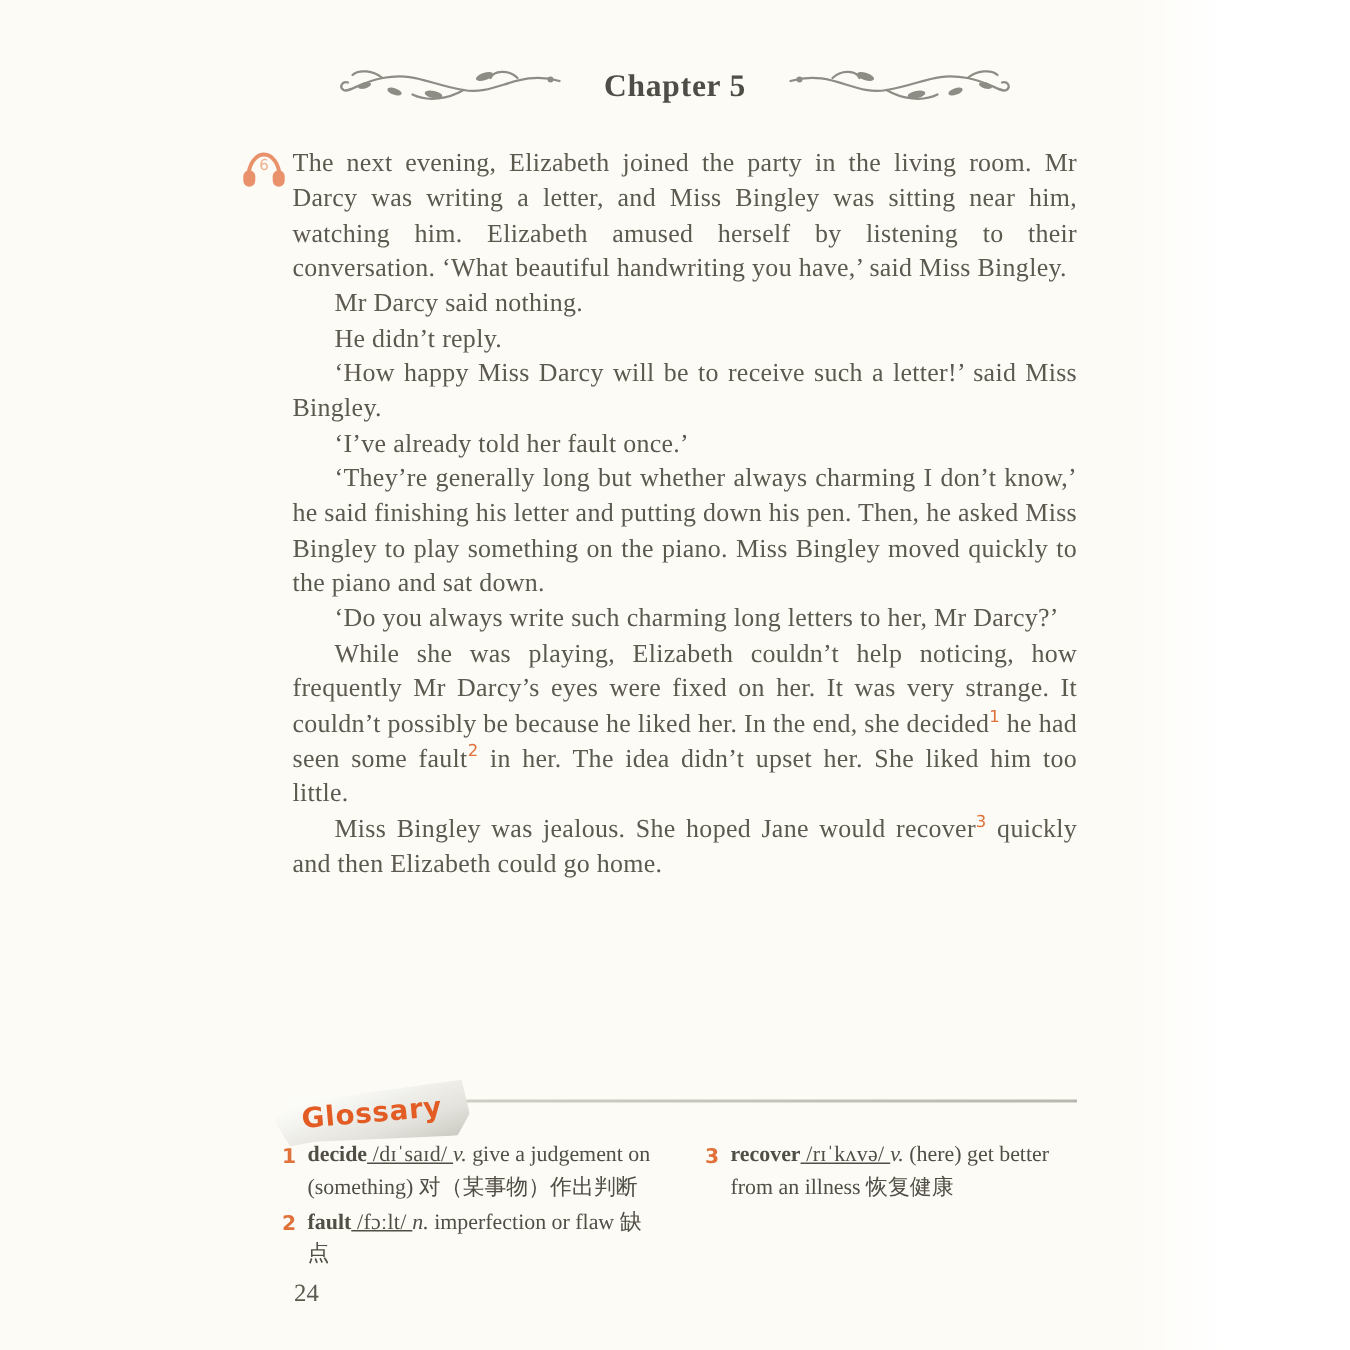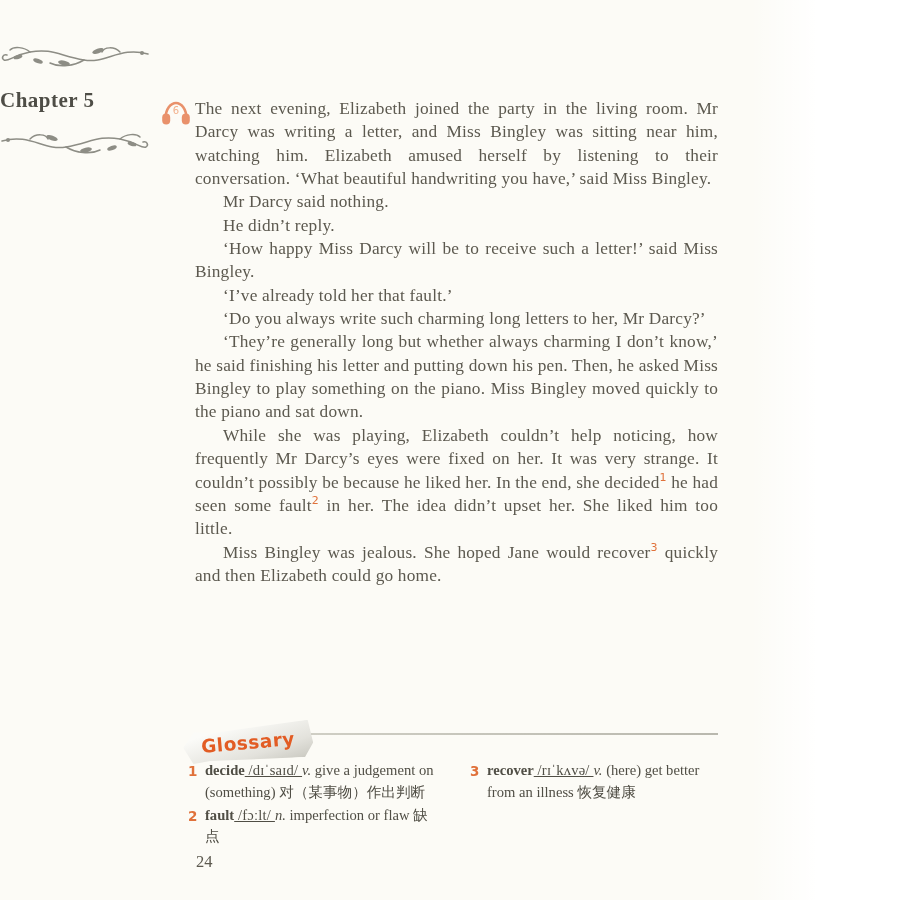--- a/index.html
+++ b/index.html
@@ -9,21 +9,21 @@
     font-family:"Liberation Serif","DejaVu Serif",serif;
   }
   .page-edge{
     position:absolute;top:0;right:0;width:150px;height:100%;
     background:linear-gradient(to right, rgba(255,255,255,0), #ffffff 45%);
     pointer-events:none;
   }
   
   .chapter-header{
     position:absolute;top:44px;left:0;width:100%;
-    display:flex;align-items:flex-start;justify-content:center;gap:18px;flex-direction:column;
+    display:flex;align-items:center;justify-content:center;gap:28px;
   }
   .chapter-title{
     font-size:21px;font-weight:bold;color:#4e4d46;letter-spacing:.5px;
   }
   .flourish{display:block;}
   .flourish.right{transform:scaleX(-1);}
   
   .story{position:absolute;left:195px;top:97px;width:523px;}
   .para{
     margin:0;font-size:17.3px;line-height:23.35px;color:#5c594f;
@@ -115,23 +115,23 @@
       <path d="M4.5,20 C4.5,9.5 10,4 15,4 C20,4 25.5,9.5 25.5,20" stroke="#e9916b" stroke-width="2.6" fill="none" stroke-linecap="round"></path>
       <rect x="1.2" y="14.5" width="8" height="11" rx="4" fill="#e9916b"></rect>
       <rect x="20.8" y="14.5" width="8" height="11" rx="4" fill="#e9916b"></rect>
       <text x="15" y="14.5" text-anchor="middle" font-size="10" fill="#f2b08c" font-family="DejaVu Sans, sans-serif">6</text>
     </svg>
     <div>
         <p class="para first">The next evening, Elizabeth joined the party in the living room. Mr Darcy was writing a letter, and Miss Bingley was sitting near him, watching him. Elizabeth amused herself by listening to their conversation. ‘What beautiful handwriting you have,’ said Miss Bingley.</p>
         <p class="para">Mr Darcy said nothing.</p>
         <p class="para">He didn’t reply.</p>
         <p class="para">‘How happy Miss Darcy will be to receive such a letter!’ said Miss Bingley.</p>
-        <p class="para">‘I’ve already told her that fault.’</p>
+        <p class="para">‘I’ve already told her fault once.’</p>
+        <p class="para">‘They’re generally long but whether always charming I don’t know,’ he said finishing his letter and putting down his pen. Then, he asked Miss Bingley to play something on the piano. Miss Bingley moved quickly to the piano and sat down.</p>
         <p class="para">‘Do you always write such charming long letters to her, Mr Darcy?’</p>
-        <p class="para">‘They’re generally long but whether always charming I don’t know,’ he said finishing his letter and putting down his pen. Then, he asked Miss Bingley to play something on the piano. Miss Bingley moved quickly to the piano and sat down.</p>
         <p class="para">While she was playing, Elizabeth couldn’t help noticing, how frequently Mr Darcy’s eyes were fixed on her. It was very strange. It couldn’t possibly be because he liked her. In the end, she decided<sup class="fn">1</sup> he had seen some fault<sup class="fn">2</sup> in her. The idea didn’t upset her. She liked him too little.</p>
         <p class="para">Miss Bingley was jealous. She hoped Jane would recover<sup class="fn">3</sup> quickly and then Elizabeth could go home.</p>
       </div>
   </div>
 
   <div class="glossary">
     <div class="gloss-tape">
       <span class="gloss-label">Glossary</span>
     </div>
     <div class="gloss-line"></div>

